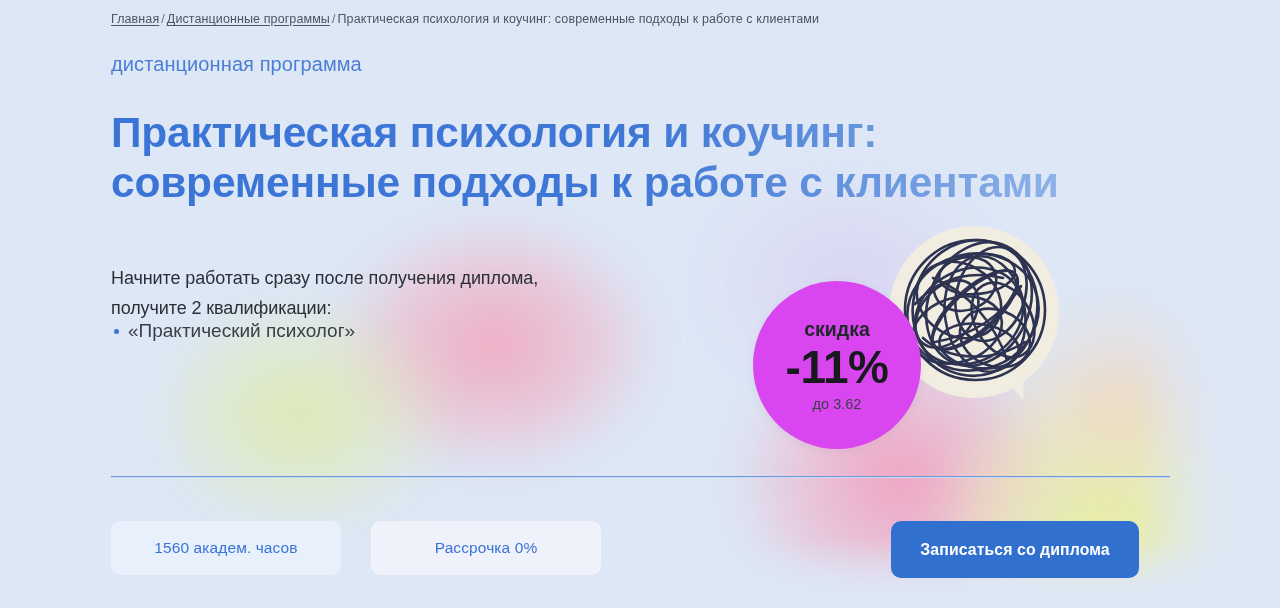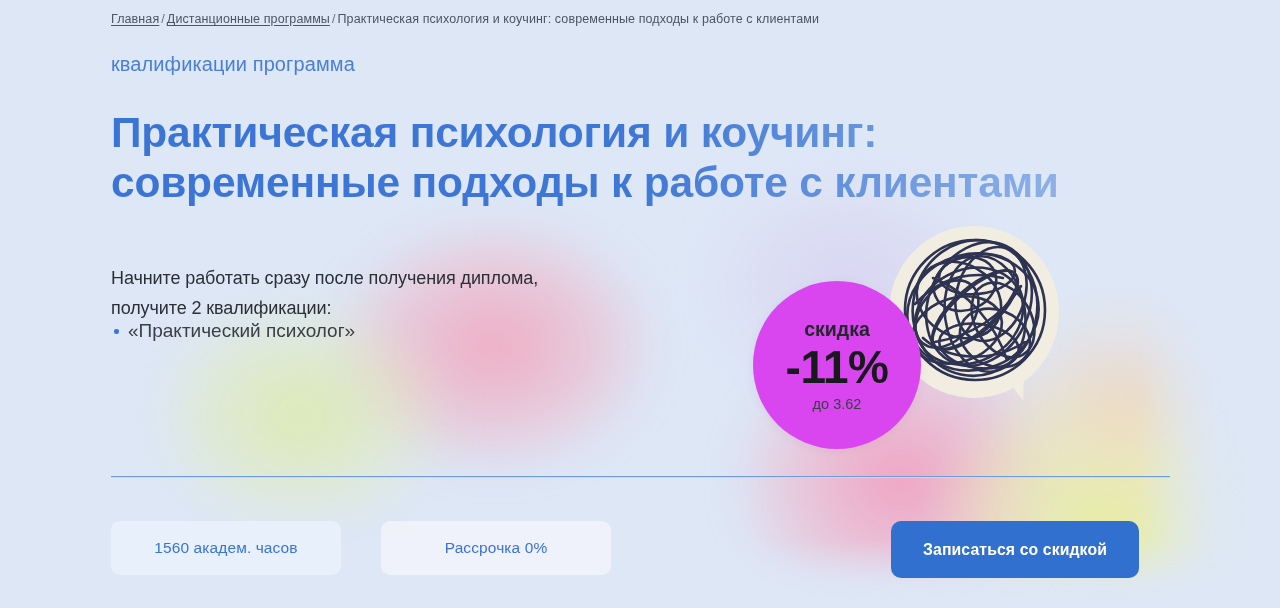--- a/index.html
+++ b/index.html
@@ -270,21 +270,21 @@
     background: linear-gradient(to bottom, #6f9ce0 0%, #6f9ce0 50%, #c7d8ef 50%, #c7d8ef 100%);
     z-index: 2;
   }
 
   
   .chips {
     position: absolute;
     left: 111px;
     top: 521px;
     display: flex;
-    gap: 40px;
+    gap: 30px;
     z-index: 2;
   }
   .chip {
     width: 230px;
     height: 54px;
     border-radius: 9px;
     background: rgba(255,255,255,0.62);
     display: flex;
     align-items: center;
     justify-content: center;
@@ -334,21 +334,21 @@
     <div class="blob blob-fade-right"></div>
     <div class="blob blob-fade-bottom"></div>
   </div>
 
   <div class="content">
 
     <nav class="breadcrumb">
       <a href="#">Главная</a><span class="sep">/</span><a href="#">Дистанционные программы</a><span class="sep">/</span><span class="current">Практическая психология и коучинг: современные подходы к работе с клиентами</span>
     </nav>
 
-    <div class="eyebrow">квалификации программа</div>
+    <div class="eyebrow">дистанционная программа</div>
 
     <h1 class="headline">Практическая психология и коучинг: современные подходы к работе с клиентами</h1>
 
     <p class="lead">Начните работать сразу после получения диплома, получите 2 квалификации:</p>
 
     <ul class="bullets">
       <li>
         <span class="dot"></span>
         <span>«Практический психолог»</span>
       </li>
@@ -393,16 +393,16 @@
       </div>
     </div>
 
     <div class="divider"></div>
 
     <div class="chips">
       <div class="chip chip-1">1560 академ. часов</div>
       <div class="chip chip-3">Рассрочка 0%</div>
     </div>
 
-    <button class="cta">Записаться со скидкой</button>
+    <button class="cta">Записаться со диплома</button>
 
   </div>
 </div>
 
 </body></html>

